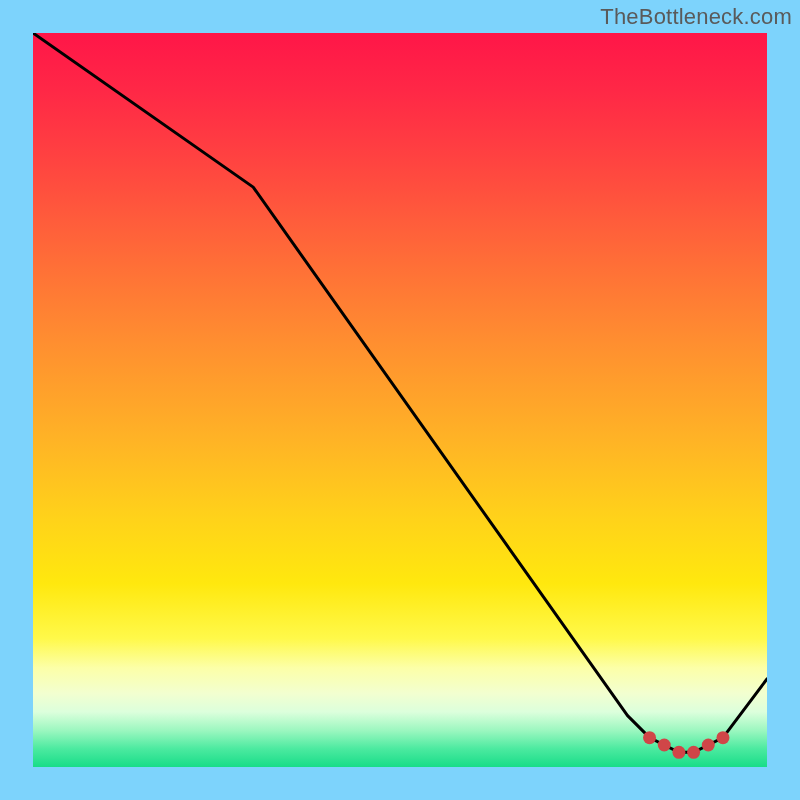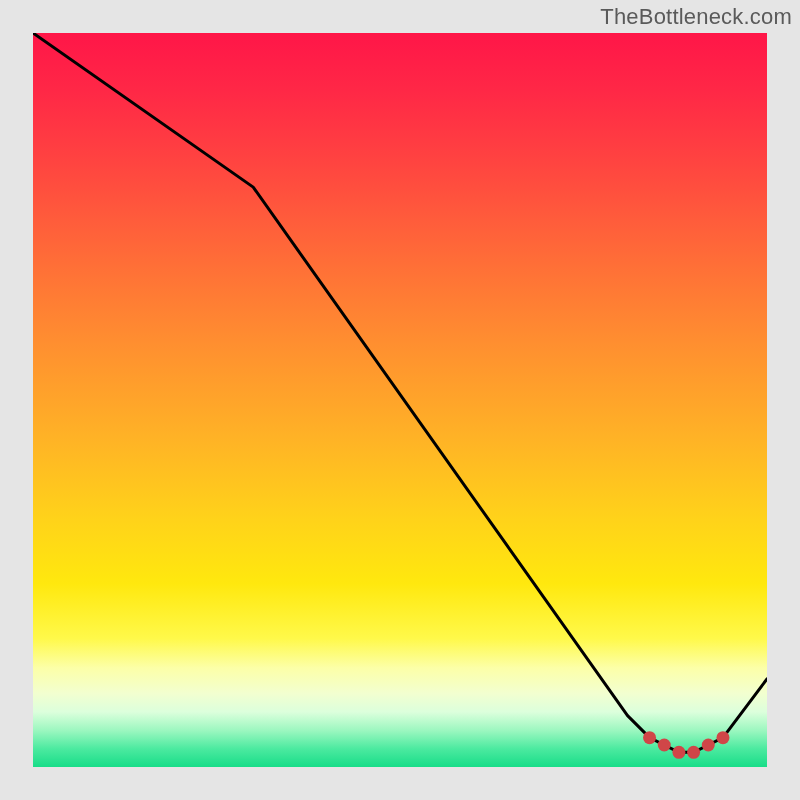--- a/index.html
+++ b/index.html
@@ -8,21 +8,21 @@
     width: 800px;
     height: 800px;
     overflow: hidden;
     background: #000;
     font-family: Arial, Helvetica, sans-serif;
   }
   .frame {
     position: relative;
     width: 800px;
     height: 800px;
-    background: #e5e5e5;
+    background: #7dd3fc;
   }
   .watermark {
     position: absolute;
     top: 4px;
     right: 8px;
     color: #5a5a5a;
     font-size: 22px;
     font-weight: 400;
     letter-spacing: 0.2px;
     user-select: none;

